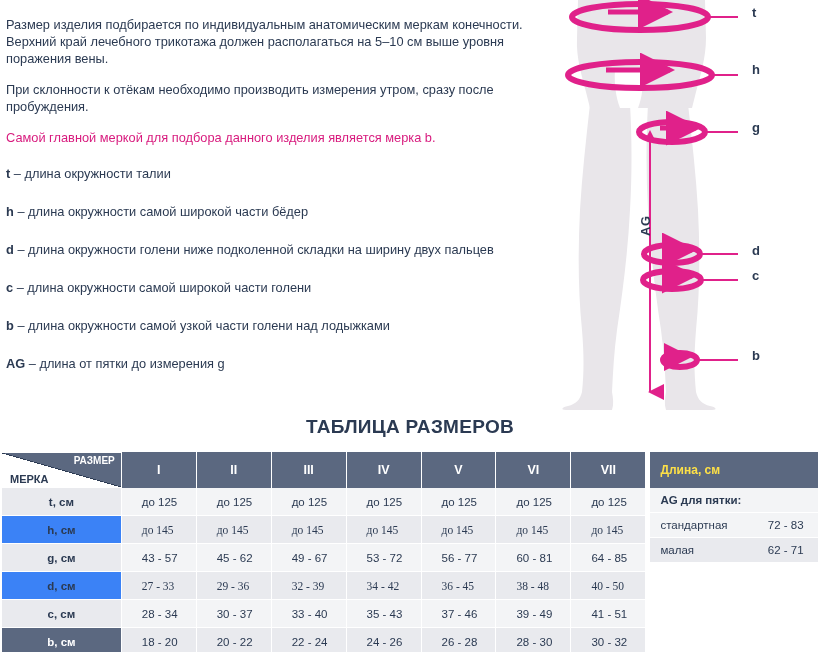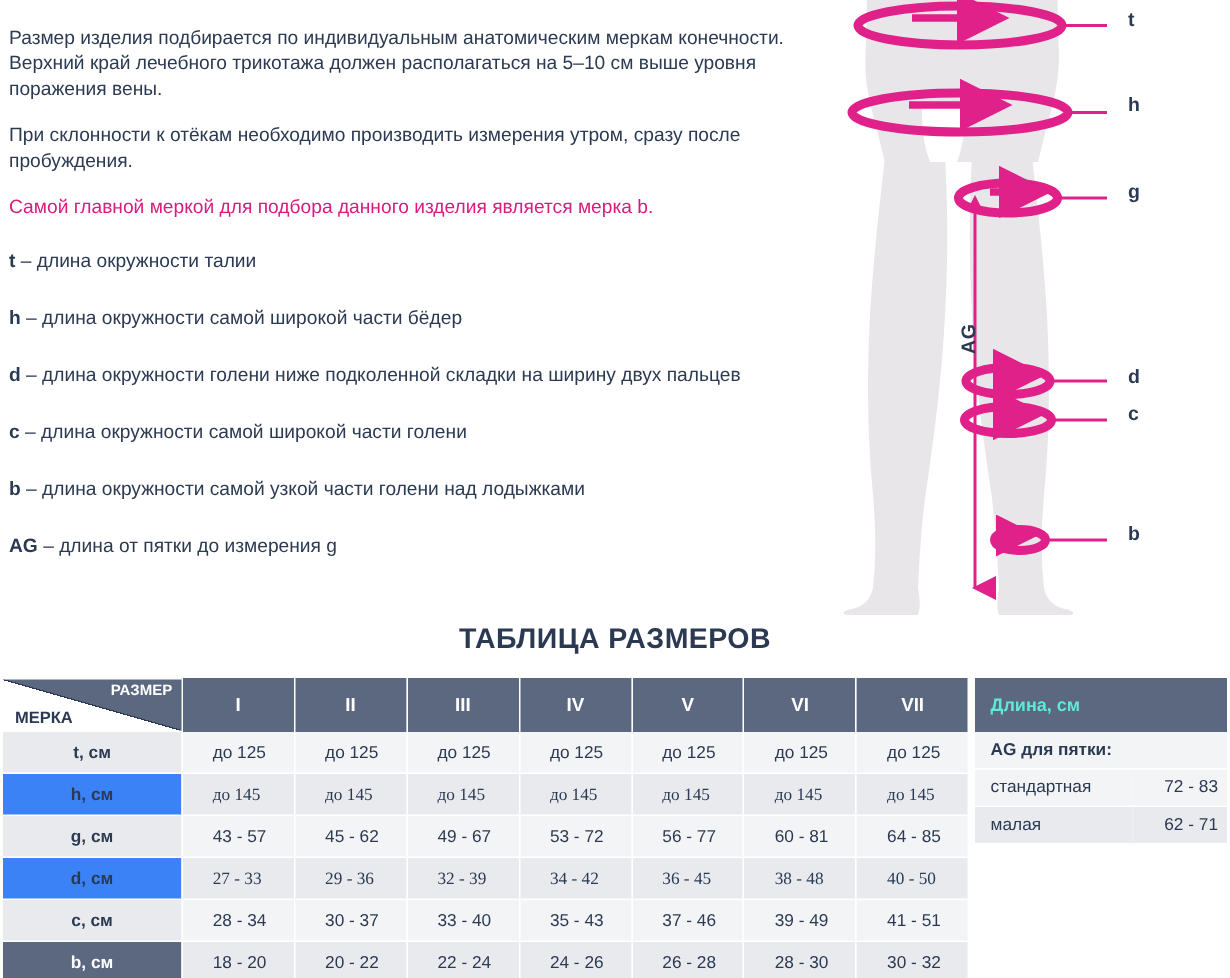--- a/index.html
+++ b/index.html
@@ -175,21 +175,21 @@
   }
   .main-table tr.alt td.val { background: #e9eaee; font-family: Liberation Serif, serif; }
   .main-table tr.alt td.rowhead { background: #3b82f6; }
 
   .main-table tr.last td.rowhead { background: #5b6880; color: #ffffff; }
   .main-table tr.last td.val { background: #e9eaee; }
 
   
   .side-table th.side-head {
     background: #5b6880;
-    color: #5eead4;
+    color: #fde047;
     font-weight: bold;
     font-size: 12px;
     text-align: left;
     padding-left: 10px;
     height: 34px;
   }
   .side-table td.side-title {
     background: #f3f4f6;
     font-weight: bold;
     font-size: 11.5px;
@@ -204,21 +204,21 @@
     color: #2b3a52;
     border-bottom: 1px solid #ffffff;
     width: 95px;
   }
   .side-table td.side-val {
     background: #e9eaee;
     font-size: 11.5px;
     padding: 6px 6px 6px 4px;
     color: #2b3a52;
     border-bottom: 1px solid #ffffff;
-    text-align: right;
+    text-align: center;
   }
   .side-table tr.alt td.side-lbl,
   .side-table tr.alt td.side-val { background: #f3f4f6; }
   .side-table td.filler { background: #ffffff; height: 26px; }
 </style>
 </head>
 <body>
 
 <div class="top">
 

